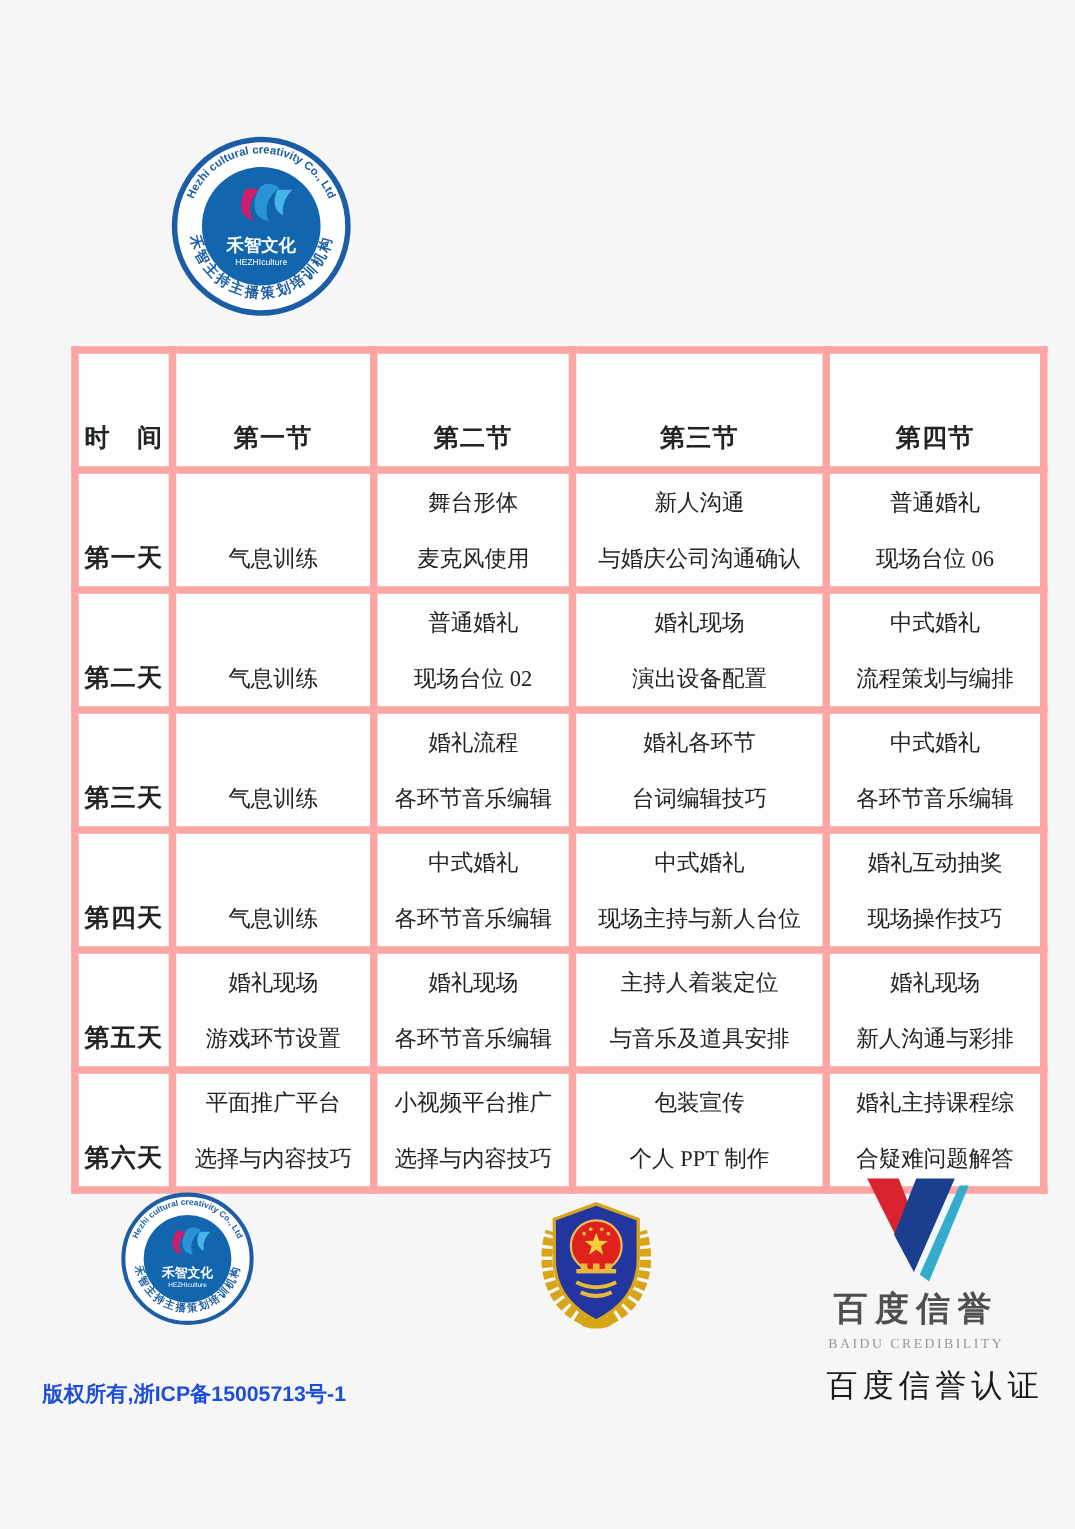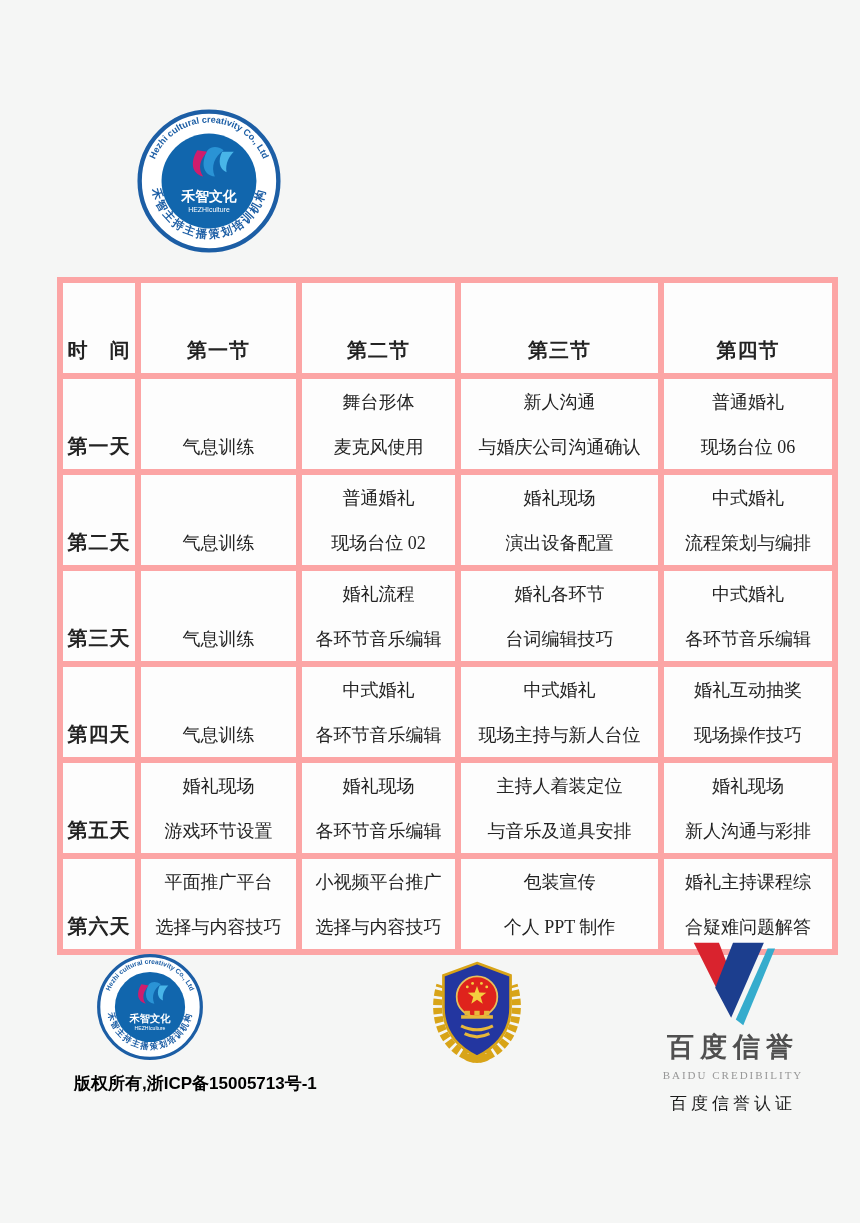--- a/index.html
+++ b/index.html
@@ -22,38 +22,38 @@
   .course-table th, .course-table td { border:6px solid #fca5a5; padding:0; vertical-align:middle; }
   .course-table thead tr { height:92px; }
   .course-table tbody tr { height:91px; }
   .ln { height:45px; display:flex; align-items:center; justify-content:center;
         font-size:18px; color:#232323; white-space:nowrap; }
   .course-table th .ln { font-weight:bold; font-size:20px; letter-spacing:1px; }
   .day-cell .ln { font-weight:bold; font-size:20px; letter-spacing:1px; }
   
   .hezhi-logo-footer { position:absolute; left:96px; top:953px; width:108px; height:108px; }
   .copyright {
-    position:absolute; left:34px; top:1072px; width:280px;
+    position:absolute; left:34px; top:1104px; width:280px;
     font-family:"Liberation Sans","DejaVu Sans",sans-serif;
-    font-size:17px; font-weight:bold; color:#000000; white-space:nowrap;margin-left:40px;
+    font-size:17px; font-weight:bold; color:#1d4ed8; white-space:nowrap;
   }
   .police-badge { position:absolute; left:424px; top:948px; width:106px; height:122px; }
   .police-text {
     position:absolute; left:330px; top:1078px; width:294px; text-align:center;
     font-family:"Liberation Sans","DejaVu Sans",sans-serif;
     font-size:20px; font-weight:bold; color:#141414; white-space:nowrap;
   }
   .baidu-block { position:absolute; left:631px; top:941px; width:204px; text-align:center; }
   .baidu-v { display:block; margin:0 auto; width:112px; height:86px; }
   .baidu-name { font-size:27px; font-weight:bold; color:#4f4f4f; letter-spacing:6px; margin-top:2px;
                 font-family:"Liberation Sans","DejaVu Sans",sans-serif; }
   .baidu-en   { font-size:11px; color:#979797; letter-spacing:2px; margin-top:4px;
                 font-family:Liberation Serif, serif; }
-  .baidu-cert { font-size:17px; color:#1b1b1b; letter-spacing:4px; margin-top:11px;
-                font-family:"Liberation Sans","DejaVu Sans",sans-serif; }
+  .baidu-cert { font-size:25px; color:#1b1b1b; letter-spacing:4px; margin-top:11px;
+                font-family:"Liberation Sans","DejaVu Sans",sans-serif;text-align:right; }
   .svgdefs { position:absolute; width:0; height:0; }
 </style>
 </head>
 <body>
 
 <svg class="svgdefs" aria-hidden="true">
   <defs>
     <symbol id="hezhi-badge" viewBox="0 0 200 200">
       <circle cx="100" cy="100" r="95" fill="#ffffff" stroke="#1c5ea5" stroke-width="6"></circle>
       <circle cx="100" cy="100" r="65" fill="#1166ad"></circle>

